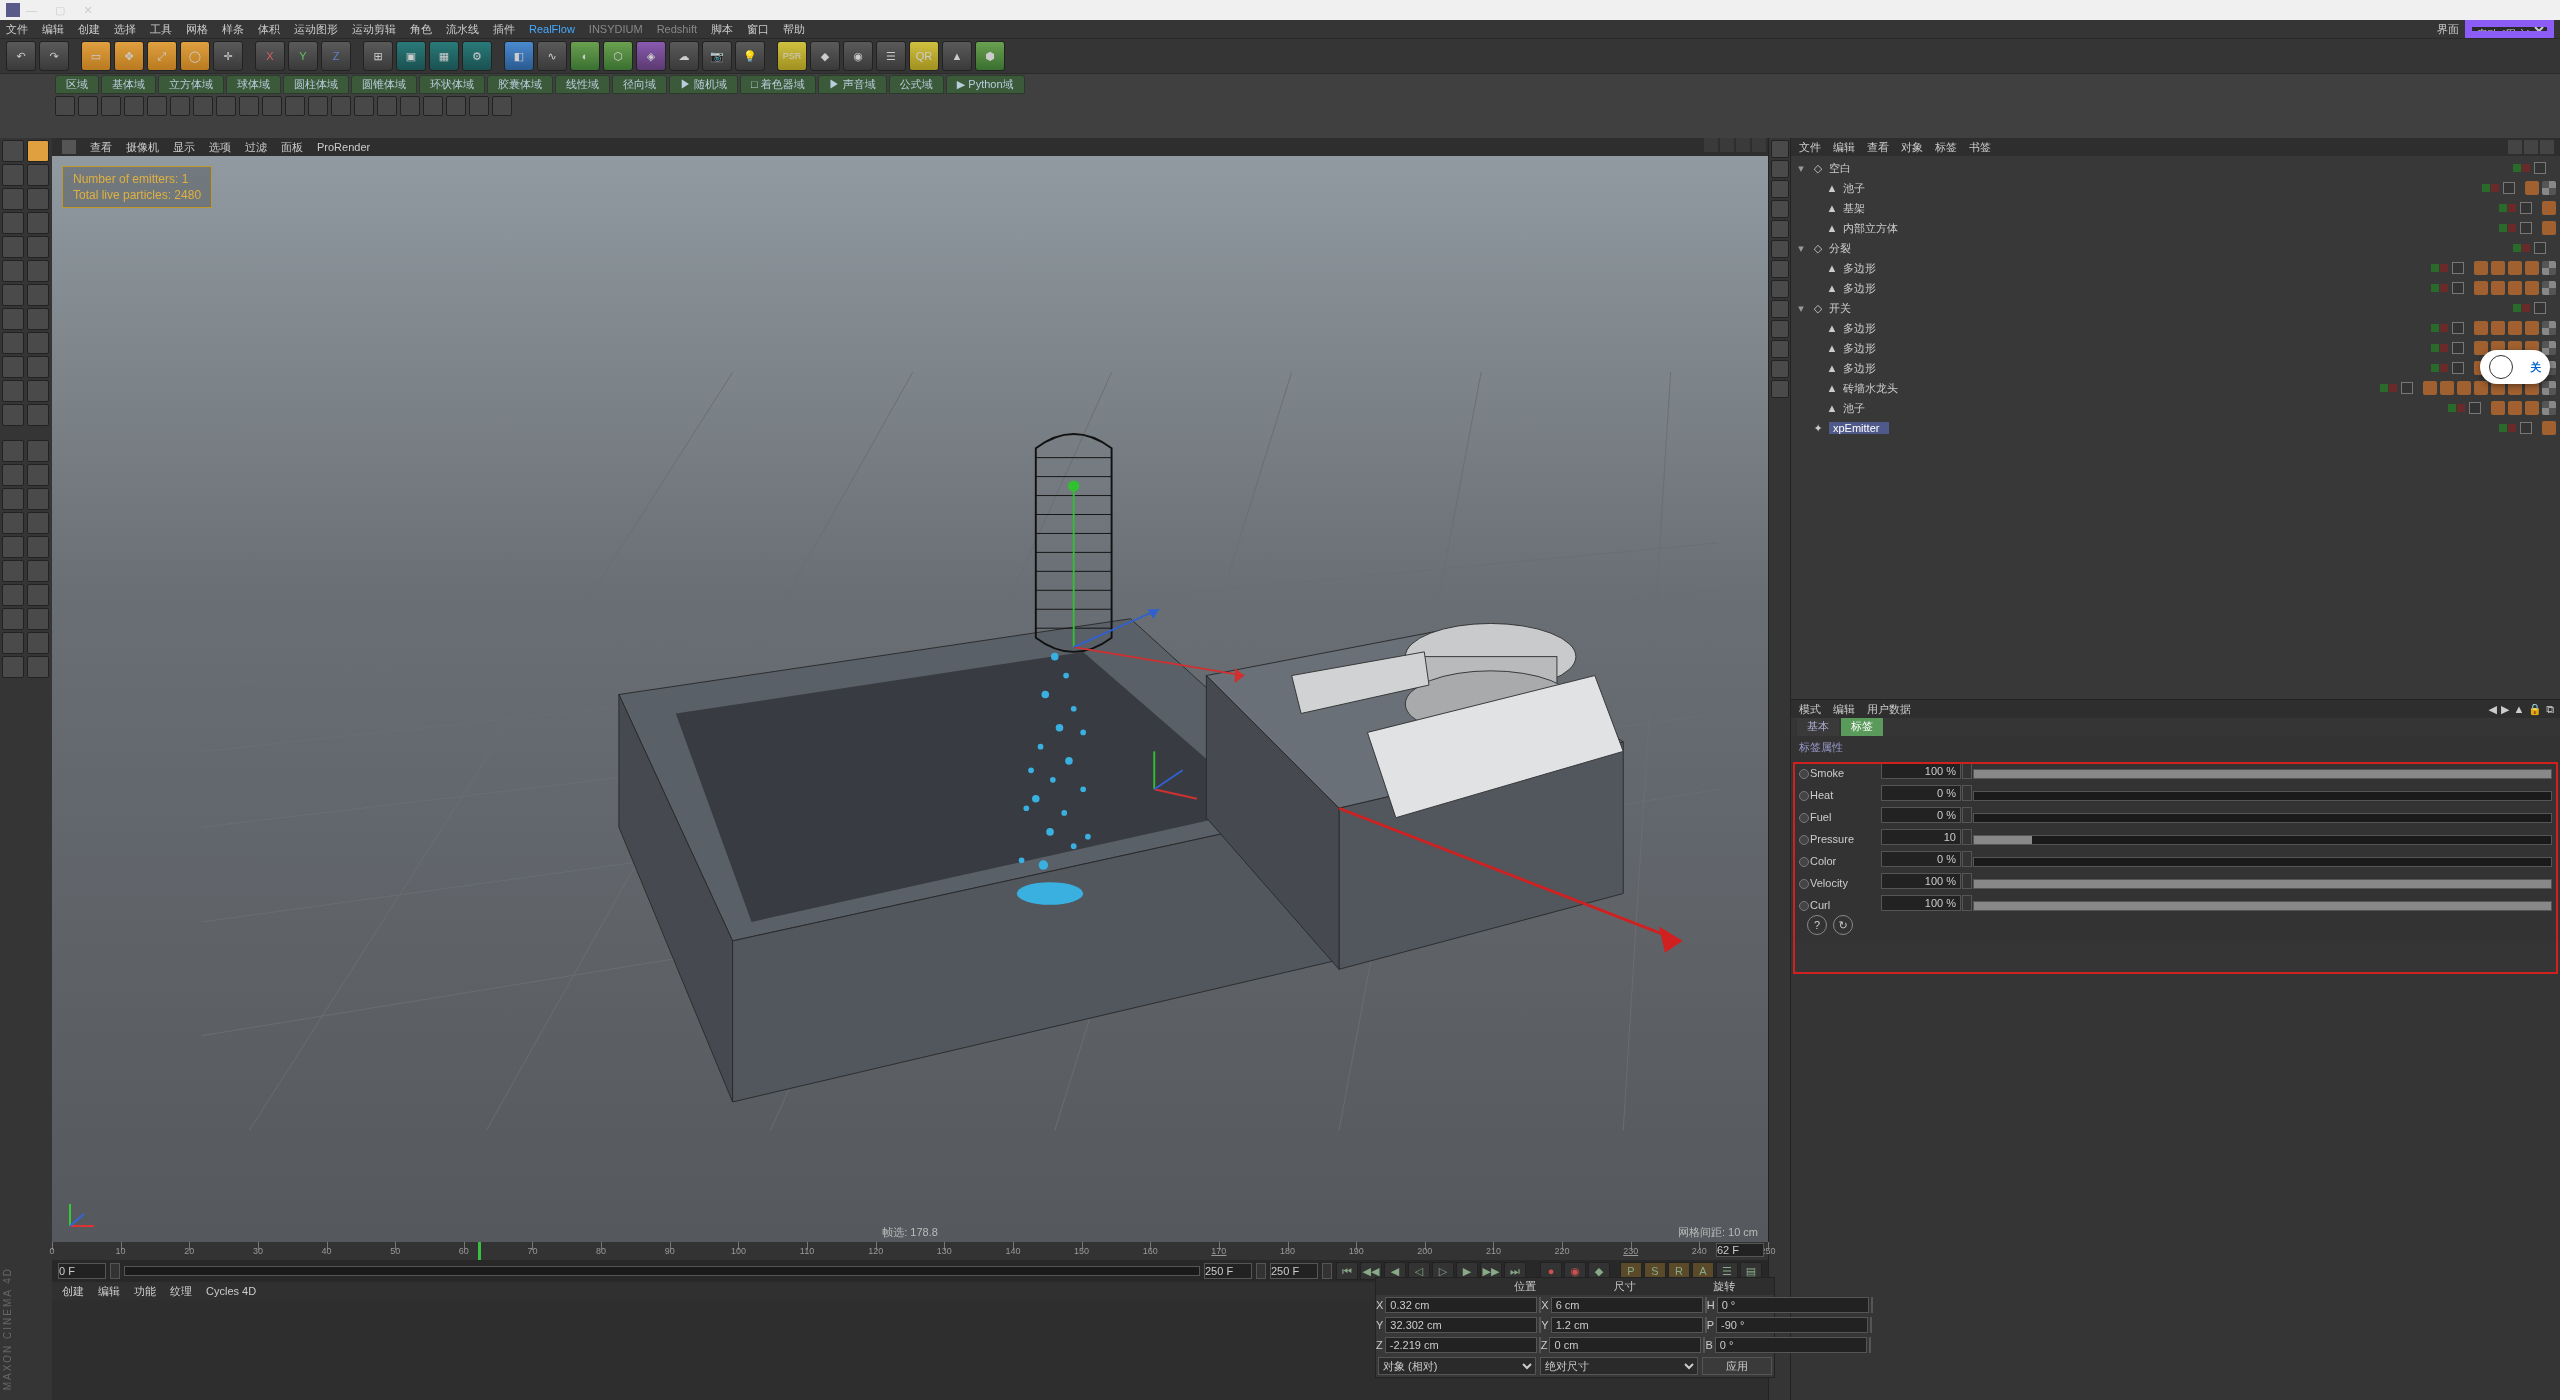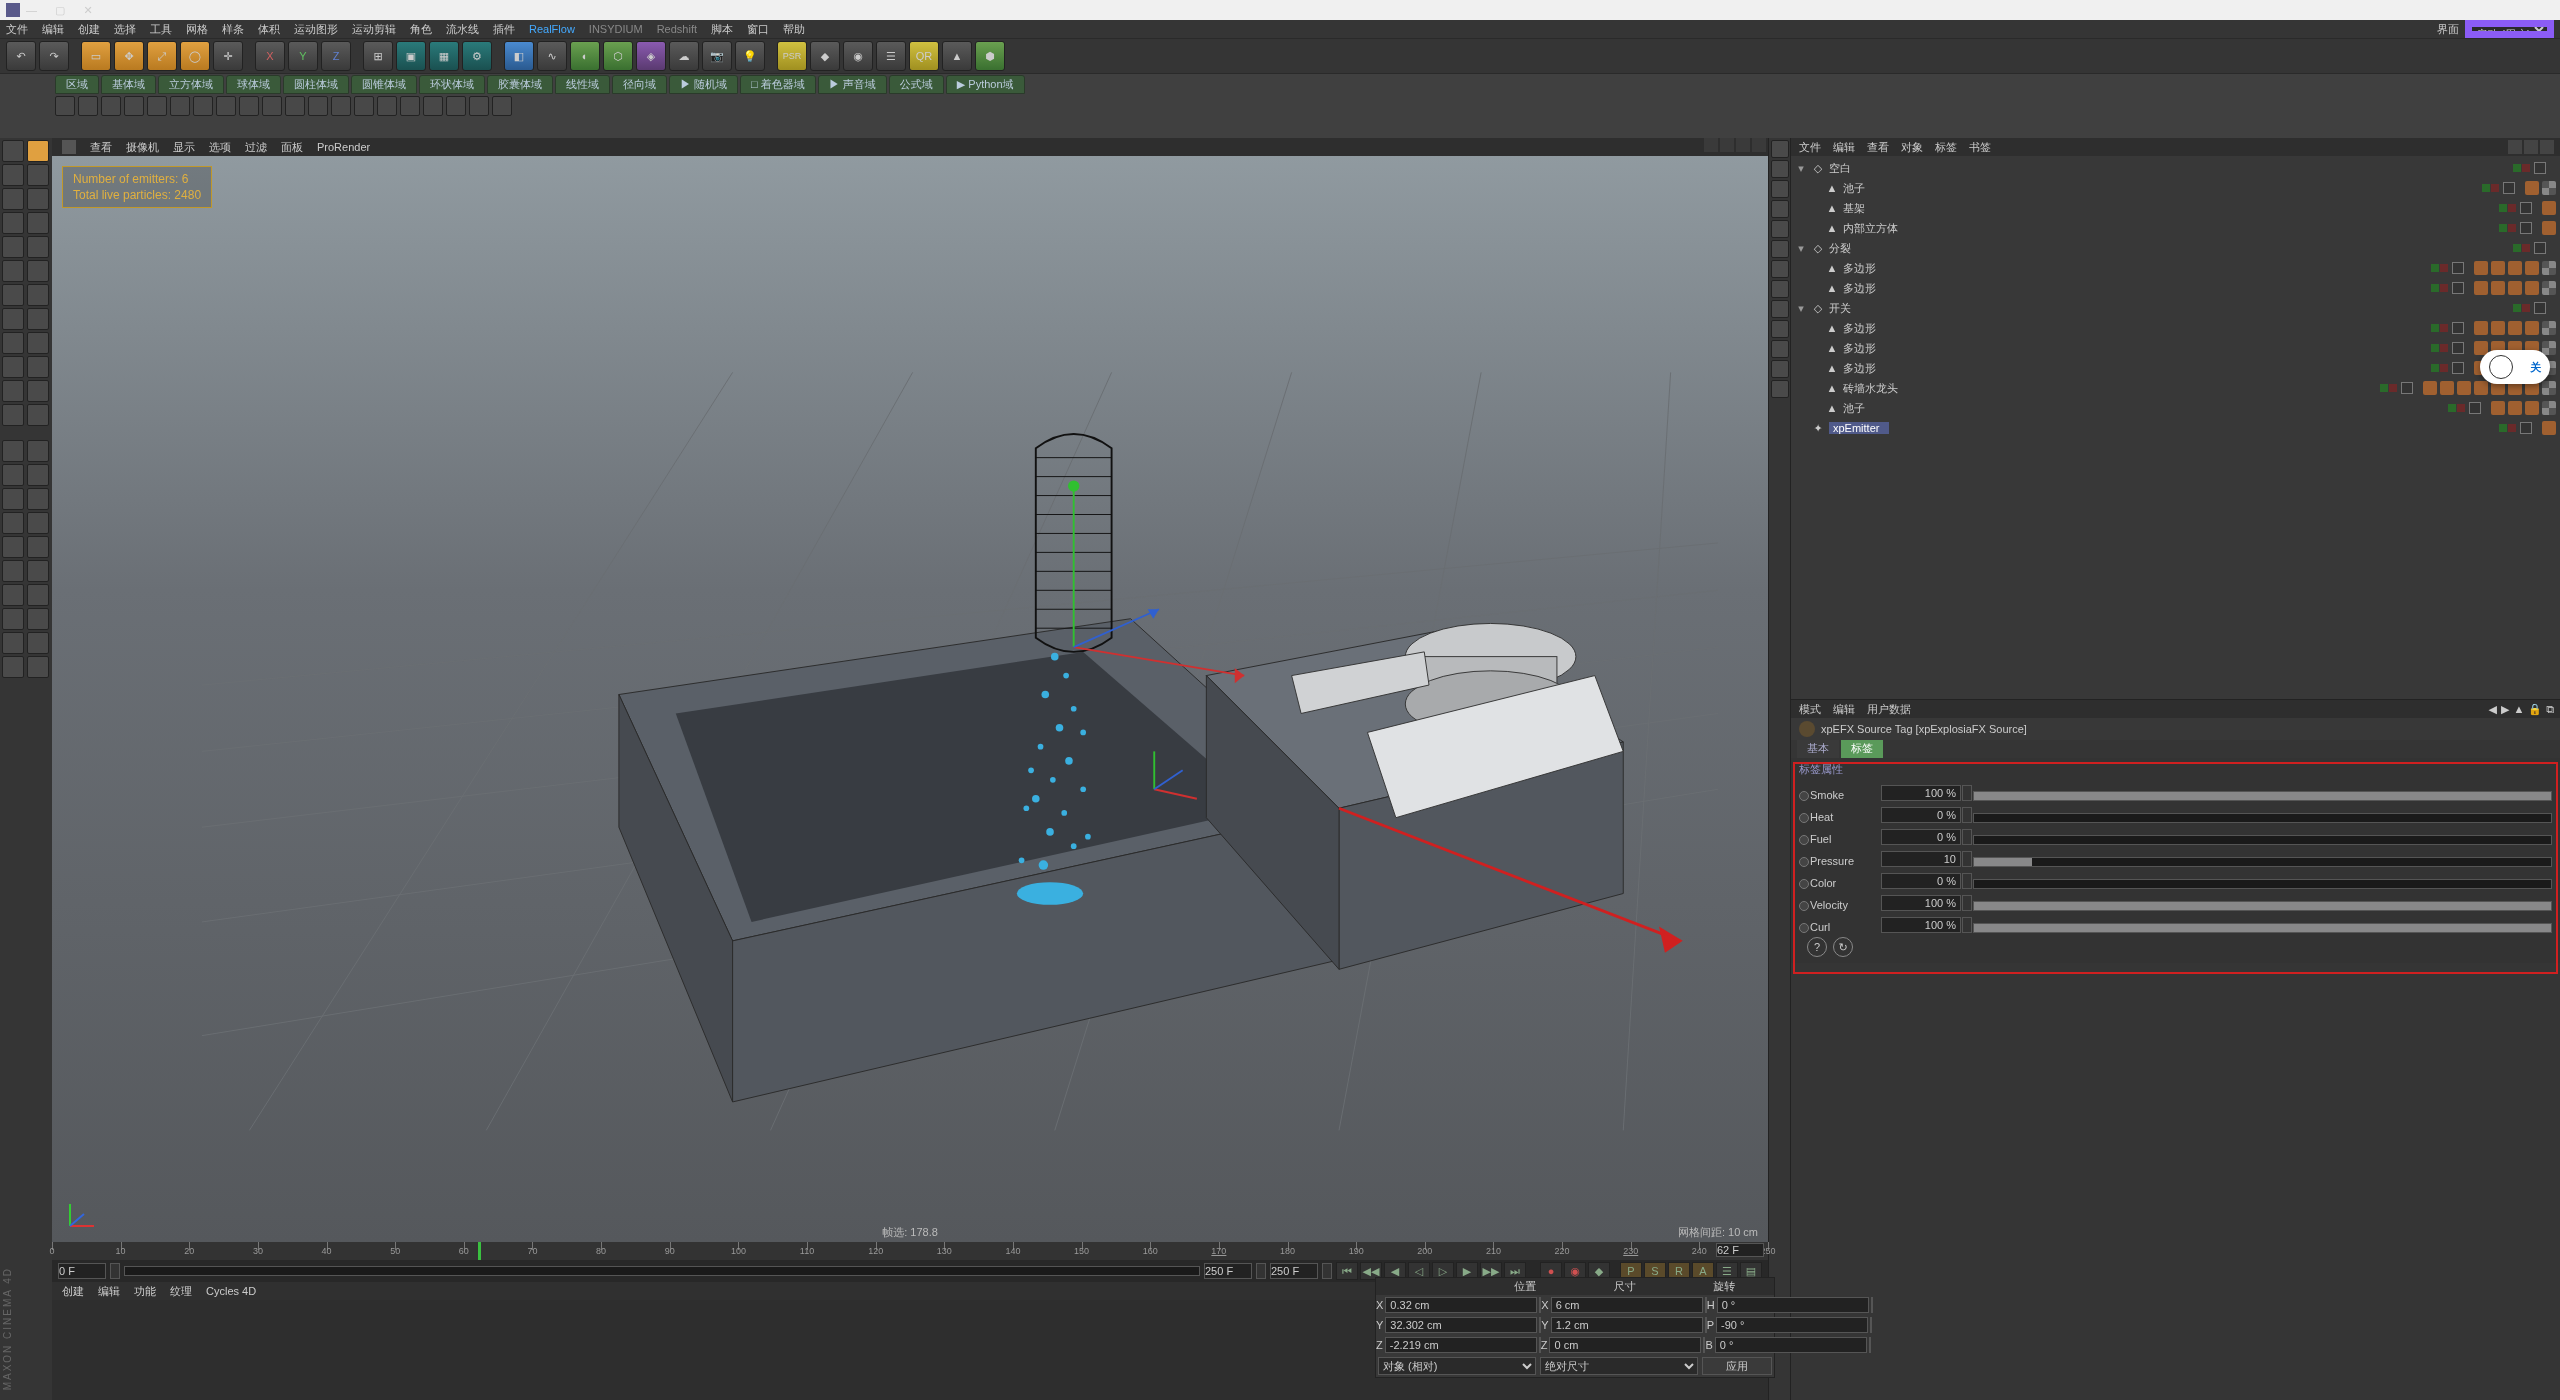--- a/index.html
+++ b/index.html
@@ -439,21 +439,21 @@
               <line x1="1005" y1="540" x2="1035" y2="520" stroke="#3060d0"></line>
             </g>
 
             <g stroke="#d02020" stroke-width="3" fill="#d02020">
               <line x1="1200" y1="560" x2="1560" y2="700"></line>
               <polygon points="1560,700 1540,688 1545,710"></polygon>
             </g>
           </svg>
         </div>
         <div class="info-overlay">
-          <div>Number of emitters: 6</div>
+          <div>Number of emitters: 1</div>
           <div>Total live particles: 2480</div>
         </div>
         <div class="axis-gizmo">
           <svg viewBox="0 0 40 40">
               <line x1="8" y1="32" x2="8" y2="10" stroke="#3c3" stroke-width="2"></line>
               <line x1="8" y1="32" x2="32" y2="32" stroke="#d33" stroke-width="2"></line>
               <line x1="8" y1="32" x2="22" y2="20" stroke="#36d" stroke-width="2"></line>
             </svg>
         </div>
         <div class="frame-disp">帧选: 178.8</div>
@@ -821,24 +821,20 @@
         <span>模式</span>
         <span>编辑</span>
         <span>用户数据</span>
         <div style="position:absolute;right:6px;display:flex;gap:4px;">
           <span>◀</span>
           <span>▶</span>
           <span>▲</span>
           <span>🔒</span>
           <span>⧉</span>
         </div>
-      </div>
-      <div class="am-title">
-        <div class="ticon"></div>
-        <span>xpEFX Source Tag [xpExplosiaFX Source]</span>
       </div>
       <div class="am-tabs">
         <div class="t">基本</div>
         <div class="t sel">标签</div>
       </div>
       <div class="am-sect">
         <div class="am-sect-head">标签属性</div>
         <div id="am-fields">
             <div class="am-field">
               <span class="dot"></span>

